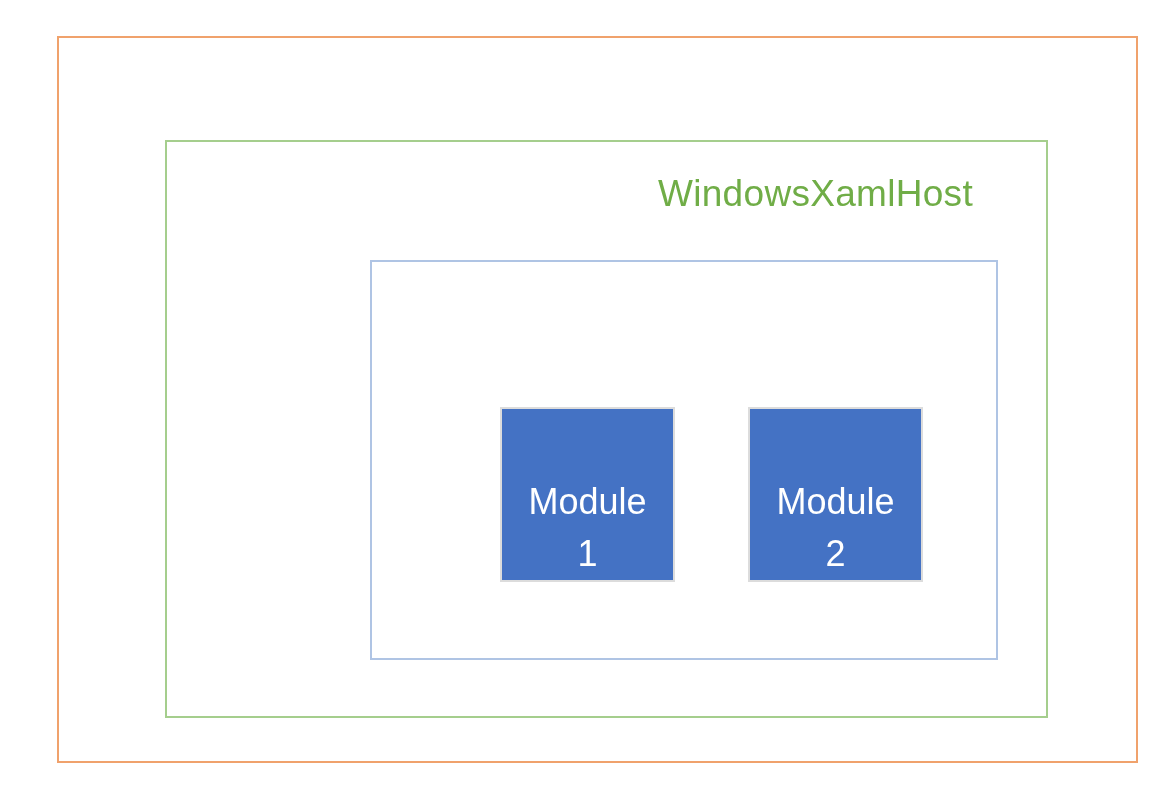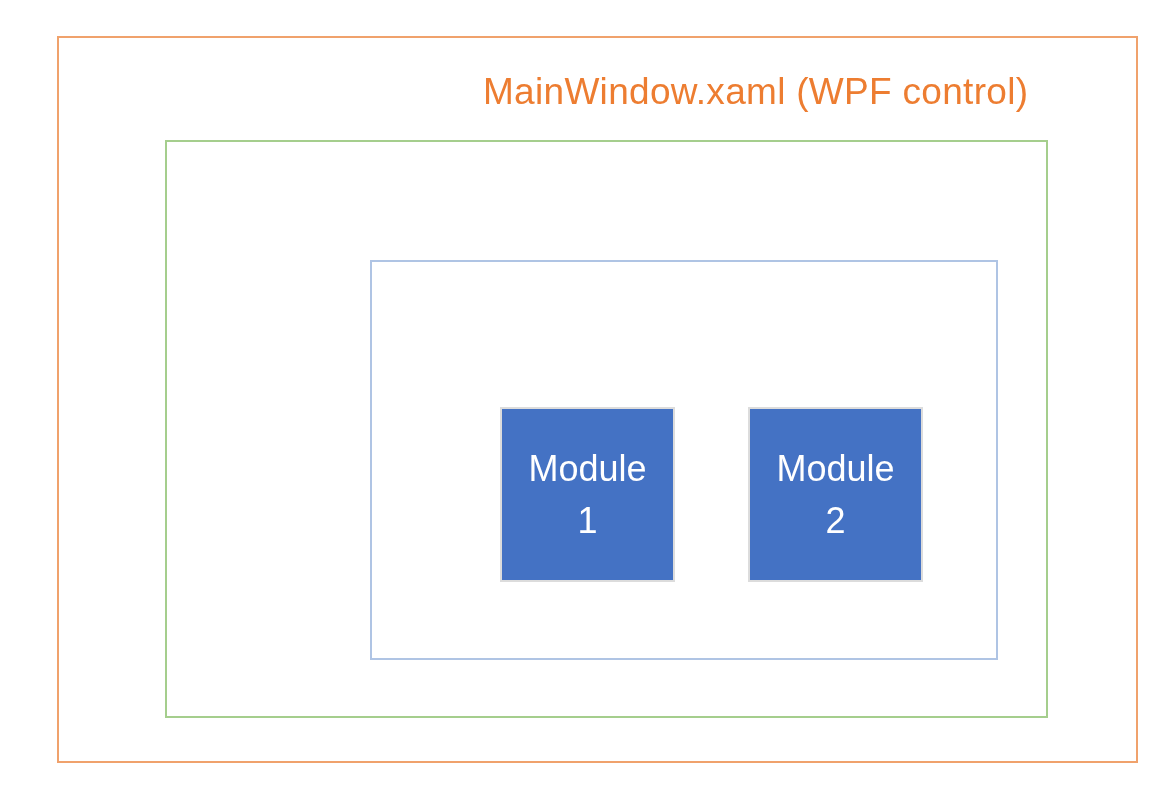--- a/index.html
+++ b/index.html
@@ -58,38 +58,38 @@
   .module {
     position: absolute;
     box-sizing: border-box;
     width: 175px; height: 175px;
     top: 407px;
     background: var(--module-fill, #4472C4);
     border: 2px solid var(--module-border, #DCDCDC);
     display: flex;
     flex-direction: column;
     align-items: center;
-    justify-content: center;
+    justify-content: flex-end;
     color: var(--module-text, #FFFFFF);
     font-size: 36px;
     line-height: 52px;
     text-align: center;
   }
   .module-1 { left: 500px; }
   .module-2 { left: 748px; }
 </style>
 </head>
 <body>
 
 <div class="canvas">
 
   <div class="box box-outer"></div>
-  <div class="lbl lbl-outer">MainWindow.xaml (WPF control)</div>
 
   <div class="box box-host"></div>
+  <div class="lbl lbl-host">WindowsXamlHost</div>
 
   <div class="box box-shell"></div>
 
   <div class="module module-1">
     <span>Module</span>
     <span>1</span>
   </div>
 
   <div class="module module-2">
     <span>Module</span>

